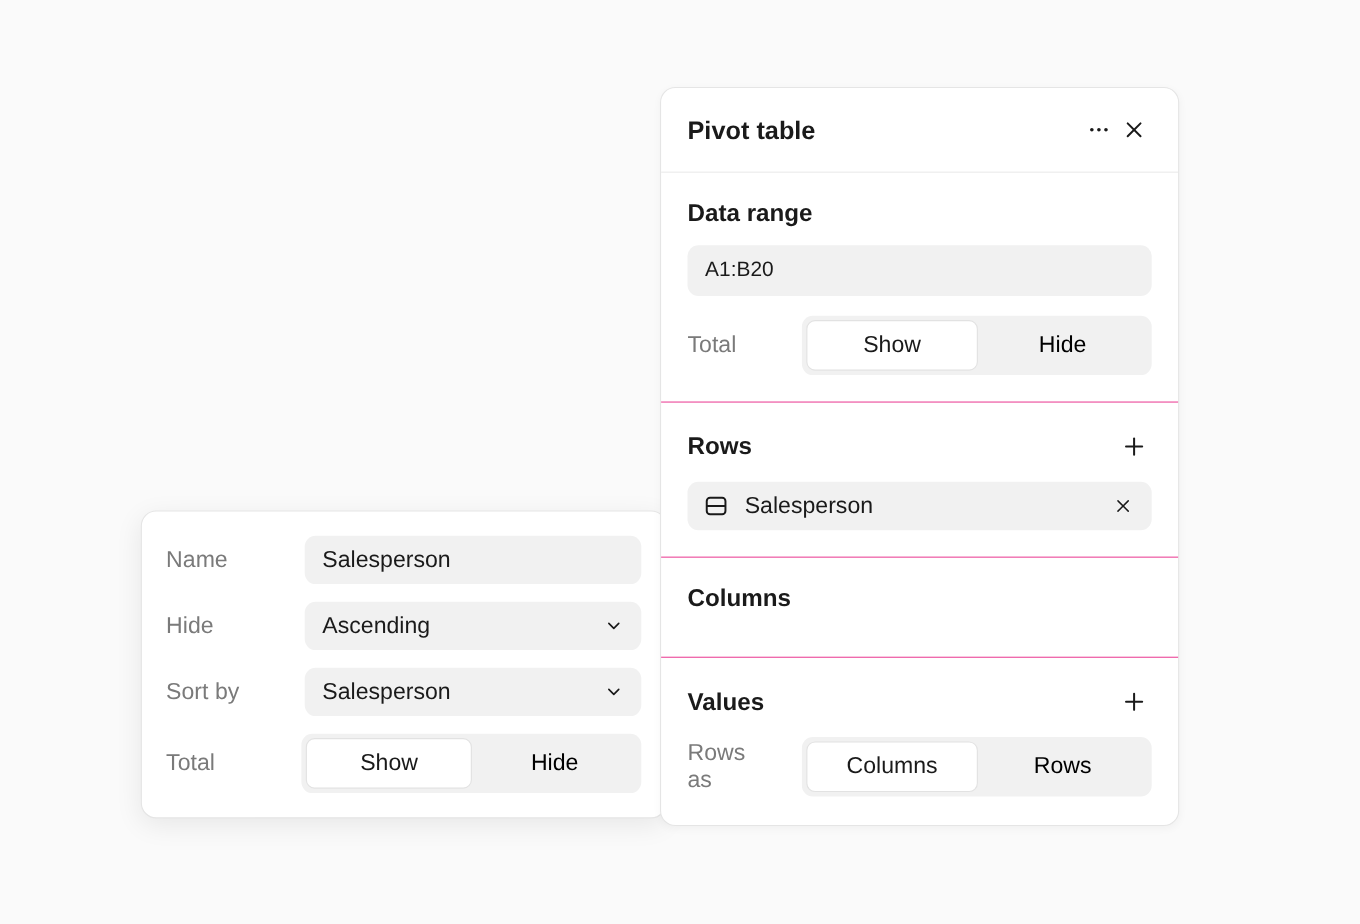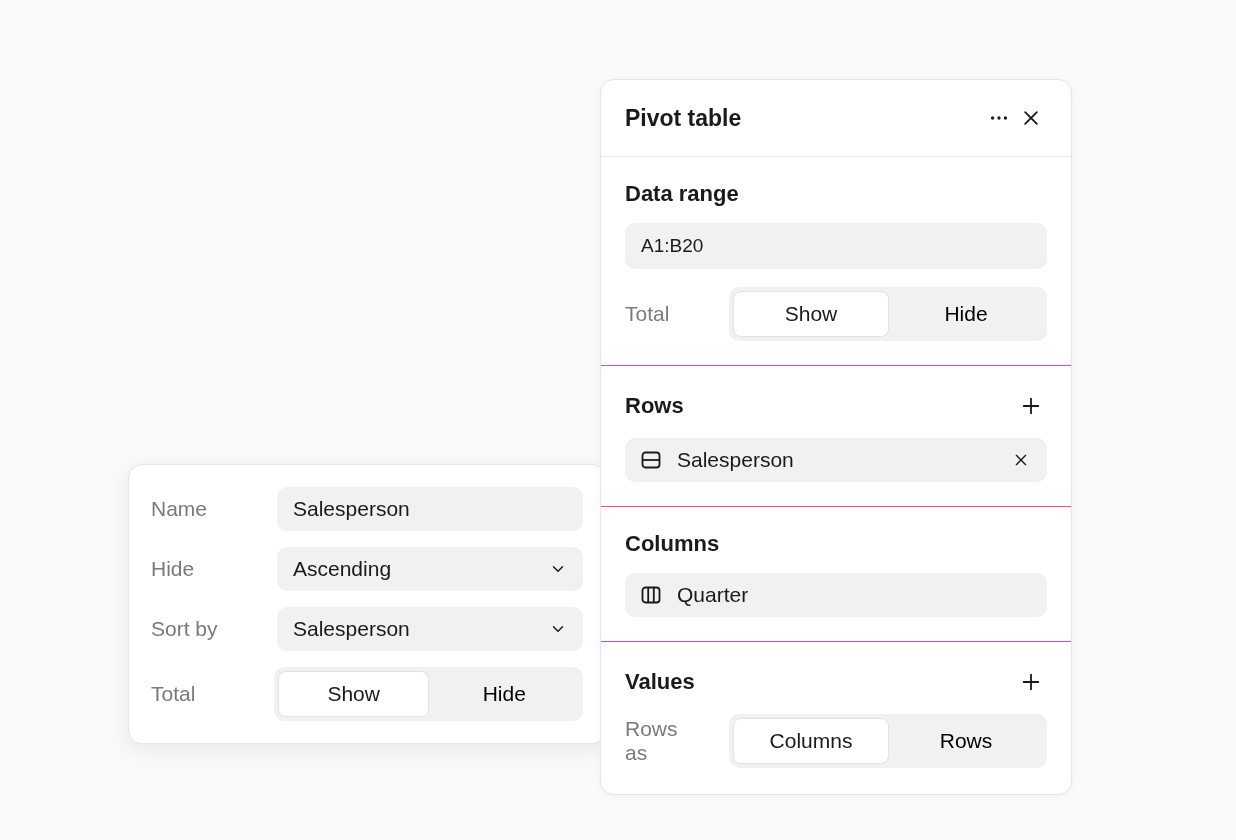--- a/index.html
+++ b/index.html
@@ -256,30 +256,20 @@
             <line x1="19" y1="5" x2="5" y2="19"></line>
           </svg>
       </button>
     </div>
   </div>
 
   <div class="panel-section">
     <div class="section-head">
       <div class="section-title">Columns</div>
     </div>
-    <div class="row-field">
-      <span class="field-icon">
-        <svg width="24" height="24" viewBox="0 0 24 24" fill="none" stroke="currentColor" stroke-width="1.8">
-            <rect x="3.5" y="4.5" width="17" height="15" rx="3"></rect>
-            <line x1="9.2" y1="4.5" x2="9.2" y2="19.5"></line>
-            <line x1="14.8" y1="4.5" x2="14.8" y2="19.5"></line>
-          </svg>
-      </span>
-      <span class="field-label">Quarter</span>
-    </div>
   </div>
 
   <div class="panel-section" style="padding-bottom:26px;">
     <div class="section-head">
       <div class="section-title">Values</div>
       <button class="icon-btn">
         <svg width="22" height="22" viewBox="0 0 24 24" fill="none" stroke="currentColor" stroke-width="2" stroke-linecap="round">
             <line x1="12" y1="4" x2="12" y2="20"></line>
             <line x1="4" y1="12" x2="20" y2="12"></line>
           </svg>

